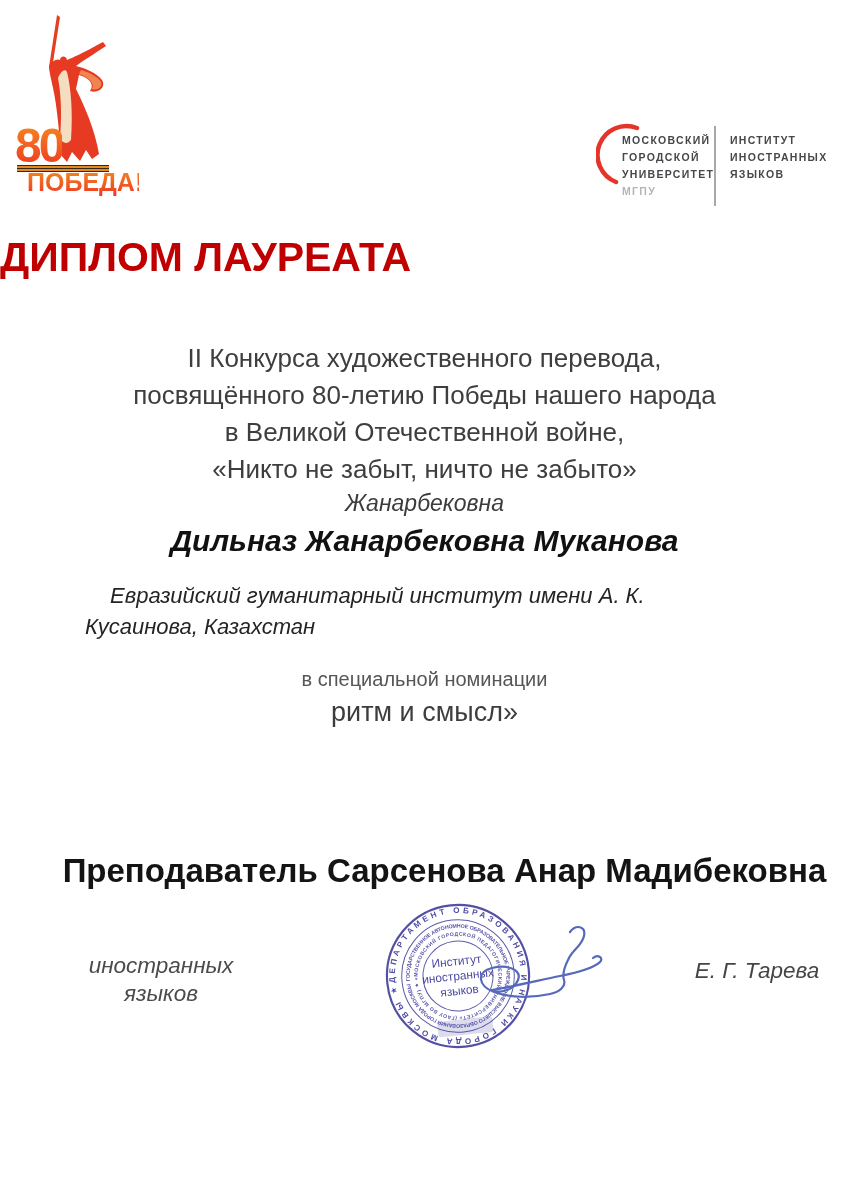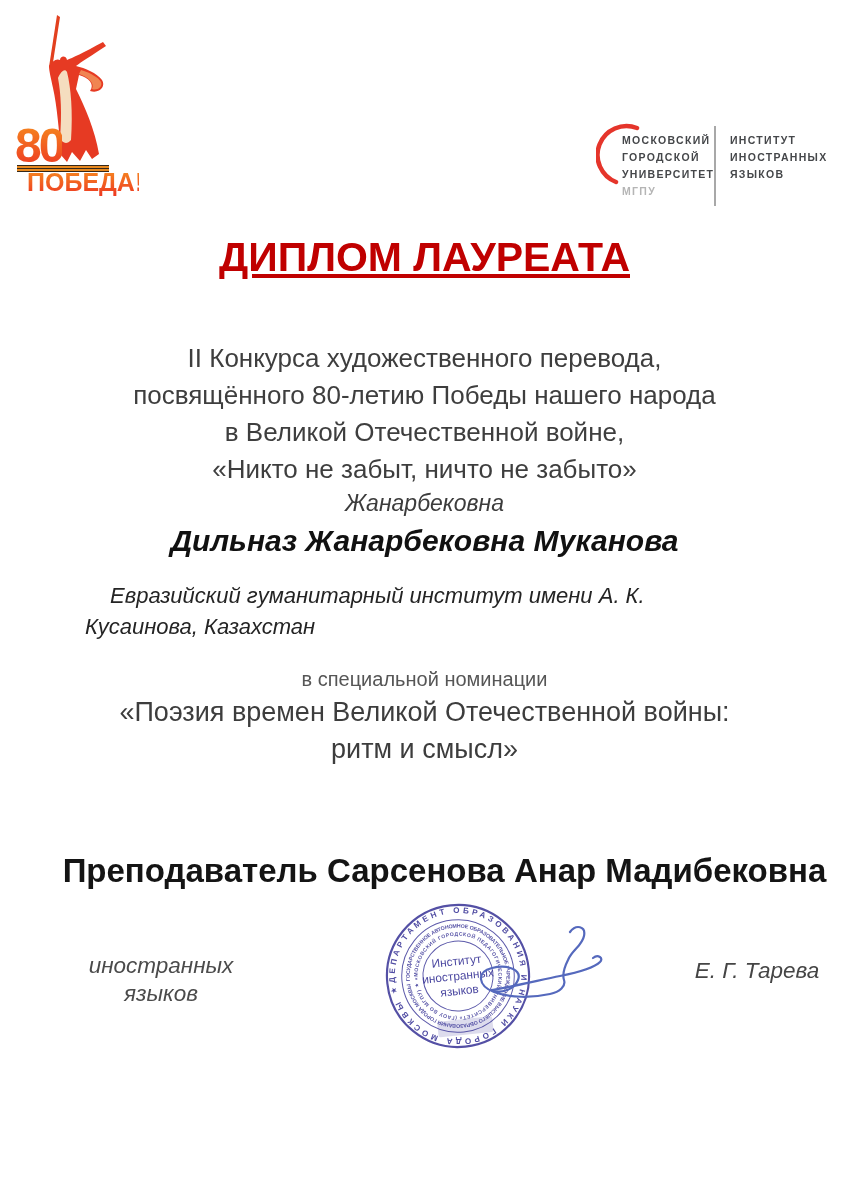--- a/index.html
+++ b/index.html
@@ -29,21 +29,21 @@
   .uni-logo{left:596px;top:116px;width:220px;height:104px;}
   .uni-arc{position:absolute;left:0;top:3px;width:54px;height:78px;}
   .uni-text{position:absolute;left:26px;top:16px;font-size:10.5px;font-weight:700;
     letter-spacing:1.3px;line-height:17px;color:#45474a;white-space:nowrap;}
   .uni-abbr{color:#b5b5b5;}
   .uni-divider{position:absolute;left:118px;top:10px;width:1.5px;height:80px;background:#a8a8a8;}
   .inst-text{position:absolute;left:134px;top:16px;font-size:10.5px;font-weight:700;
     letter-spacing:1.3px;line-height:17px;color:#45474a;white-space:nowrap;}
 
   
-  .doc-title{left:0;top:234px;width:849px;text-align:center;font-size:41px;font-weight:700;color:#c00000;text-decoration:underline;}
+  .doc-title{left:0;top:234px;width:849px;text-align:left;font-size:41px;font-weight:700;color:#c00000;}
   .competition{left:0;top:340px;width:849px;text-align:center;font-size:26px;line-height:37px;color:#3e3e3e;}
   .award-label{left:0;top:490px;width:849px;text-align:center;font-size:23px;font-style:italic;color:#3c3c3c;}
   .recipient{left:0;top:524px;width:849px;text-align:center;font-size:30px;font-weight:700;font-style:italic;color:#111111;}
   .institution{left:85px;top:580px;width:630px;font-size:22px;font-style:italic;line-height:31px;
     text-indent:25px;color:#242424;text-align:left;}
   .nom-intro{left:0;top:668px;width:849px;text-align:center;font-size:20px;color:#565656;}
   .nom-title{left:0;top:694px;width:849px;text-align:center;font-size:27px;line-height:37px;color:#3d3d3d;}
   .nom-work{left:0;top:786px;width:849px;text-align:center;font-size:21px;font-style:italic;color:#4a4a4a;}
   .teacher{left:0;top:852px;width:849px;text-align:center;font-size:33px;font-weight:700;color:#141414;padding-left:20px;}
 
@@ -100,21 +100,20 @@
     <div>в Великой Отечественной войне,</div>
     <div>«Никто не забыт, ничто не забыто»</div>
   </div>
 
   <div class="abs award-label">Жанарбековна</div>
   <div class="abs institution">Евразийский гуманитарный институт имени А. К. Кусаинова, Казахстан</div>
   <div class="abs recipient">Дильназ Жанарбековна Муканова</div>
 
   <div class="abs nom-intro">в специальной номинации</div>
   <div class="abs nom-title">
-    <div>«Поэзия времен Великой Отечественной войны:</div>
     <div>ритм и смысл»</div>
   </div>
 
   <div class="abs teacher">Преподаватель Сарсенова Анар Мадибековна</div>
 
   <div class="abs director">
     <div>иностранных языков</div>
   </div>
 
   <svg class="abs stamp" viewBox="0 0 150 150" xmlns="http://www.w3.org/2000/svg">

